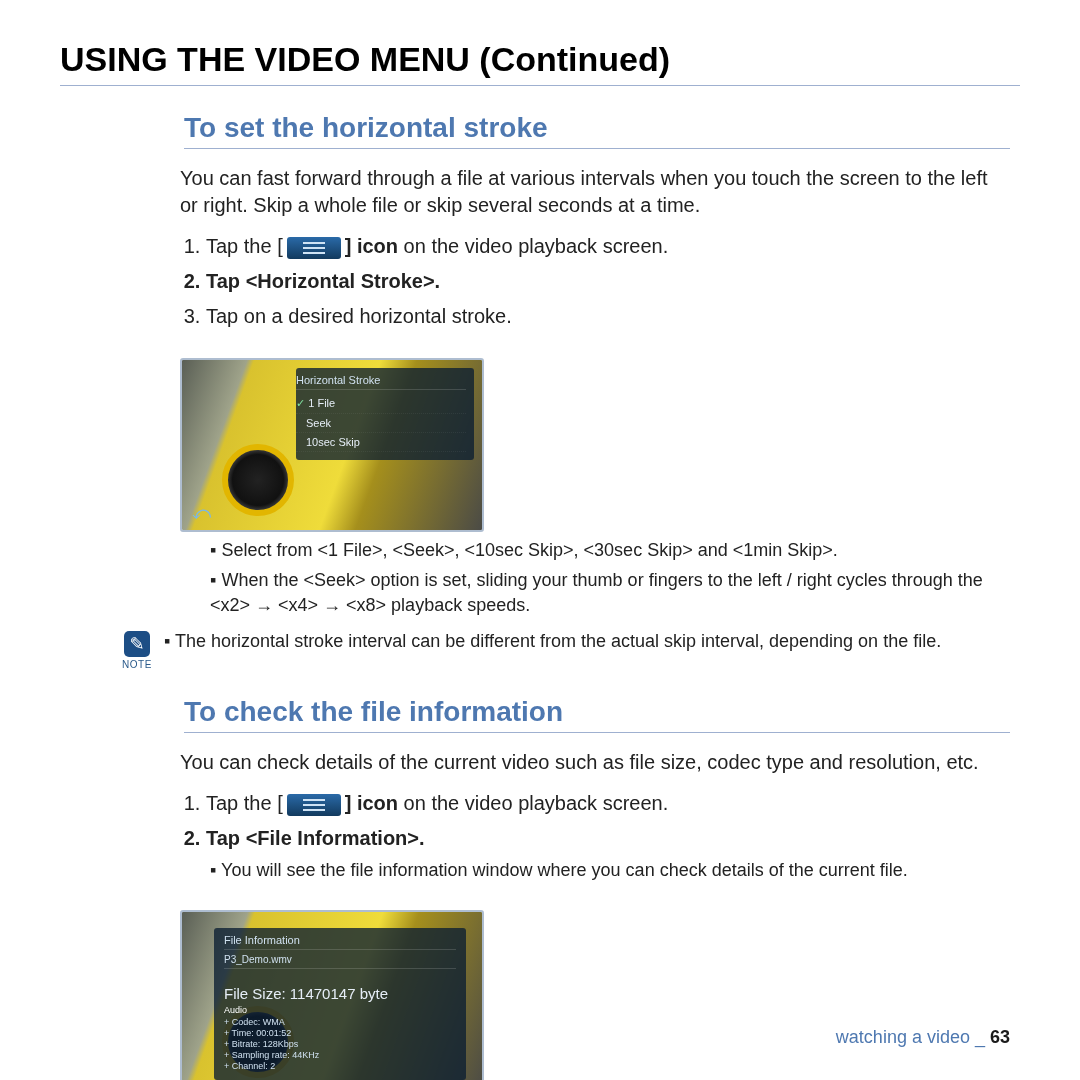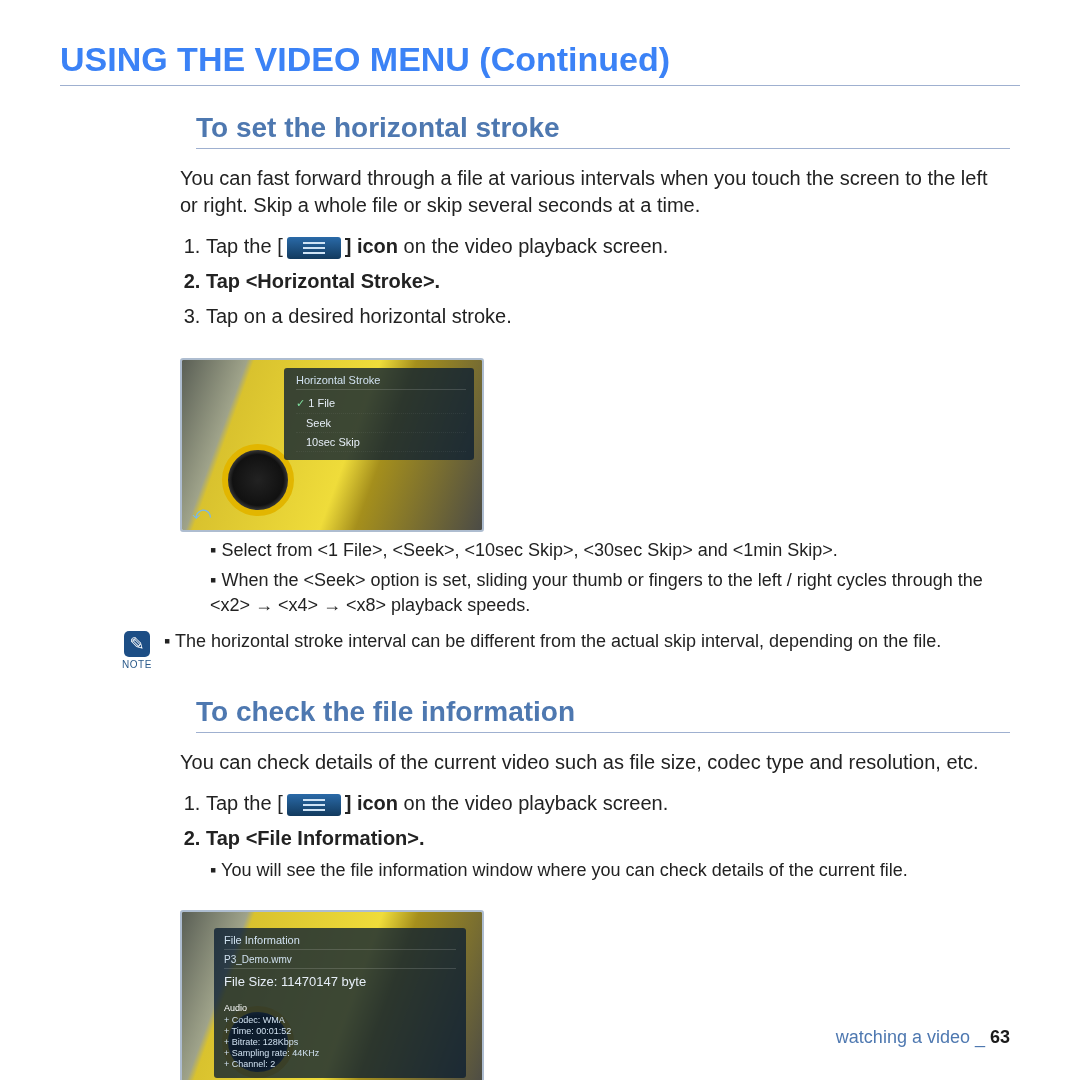--- a/index.html
+++ b/index.html
@@ -8,36 +8,36 @@
     background: #fff;
     font-family: Arial, Helvetica, sans-serif;
     width: 1080px;
     height: 1080px;
     box-sizing: border-box;
     padding: 40px 60px 30px 60px;
     color: #222;
     position: relative;
   }
   h1.page-title {
-    color: #3b82f6;
+    color: #000000;
     font-size: 34px;
     margin: 0 0 4px 0;
     font-weight: bold;
     border-bottom: 1px solid #9fb0d0;
     padding-bottom: 6px;
   }
   .indent {
     margin-left: 120px;
     margin-right: 10px;
   }
   h2.section {
     color: #4e78b0;
     font-size: 28px;
     font-weight: bold;
-    margin: 26px 0 4px 16px;
+    margin: 26px 0 4px 4px;
     border-bottom: 1px solid #9fb0d0;
     padding-bottom: 4px;
   }
   p.intro {
     font-size: 20px;
     line-height: 1.35;
     margin: 16px 0 14px 0;
   }
   ol.steps {
     font-size: 20px;
@@ -114,21 +114,21 @@
     border-radius:50%;
     border:6px solid #e2b600;
   }
   .overlay-panel {
     position: absolute;
     right: 8px;
     top: 8px;
     width: 170px;
     background: rgba(10,30,50,0.78);
     border-radius: 3px;
-    padding: 6px 8px 8px 12px;
+    padding: 6px 8px 8px 0;
     color: #e6eef7;
     font-size: 11px;
   }
   .overlay-panel .hdr {
     border-bottom: 1px solid rgba(255,255,255,0.15);
     padding-bottom: 3px;
     margin-bottom: 4px;
     font-size: 11px;
     color:#cfe0ef;
   }
@@ -138,21 +138,21 @@
     color:#7fe0a0;
     margin-left:-10px;
   }
   .overlay-panel.full {
     right: 16px;
     left: 32px;
     top: 16px;
     width: auto;
     padding: 6px 10px 8px 10px;
   }
-  .overlay-panel .fname { font-size: 10px; color:#cfe0ef; border-bottom:1px solid rgba(255,255,255,0.15); padding-bottom:3px; margin-bottom:5px;}
+  .overlay-panel .fname { font-size: 10px; color:#cfe0ef; border-bottom:1px solid rgba(255,255,255,0.15); padding-bottom:3px; margin-bottom:16px;}
   .info-grid {
     display: flex;
     gap: 16px;
     font-size: 9px;
     color:#cfe0ef;
   }
   .info-grid .col div { margin-bottom: 1px; }
   .info-grid .col .head { color:#fff; margin-bottom:2px; }
   .back-arrow {
     position:absolute;
@@ -268,21 +268,21 @@
             <li>You will see the file information window where you can check details of the current file.</li>
           </ul>
         </li>
       </ol>
     </div>
     <div class="screenshot-box med">
       <div class="car-bg"></div>
       <div class="overlay-panel full">
         <div class="hdr">File Information</div>
         <div class="fname">P3_Demo.wmv</div>
-        <div style="font-size:13px;margin-bottom:14px;">File Size: 11470147 byte</div>
+        <div style="font-size:15px;margin-bottom:3px;">File Size: 11470147 byte</div>
         <div class="info-grid">
           <div class="col">
             <div class="head">Audio</div>
             <div>+ Codec: WMA</div>
             <div>+ Time: 00:01:52</div>
             <div>+ Bitrate: 128Kbps</div>
             <div>+ Sampling rate: 44KHz</div>
             <div>+ Channel: 2</div>
           </div>
         </div>

